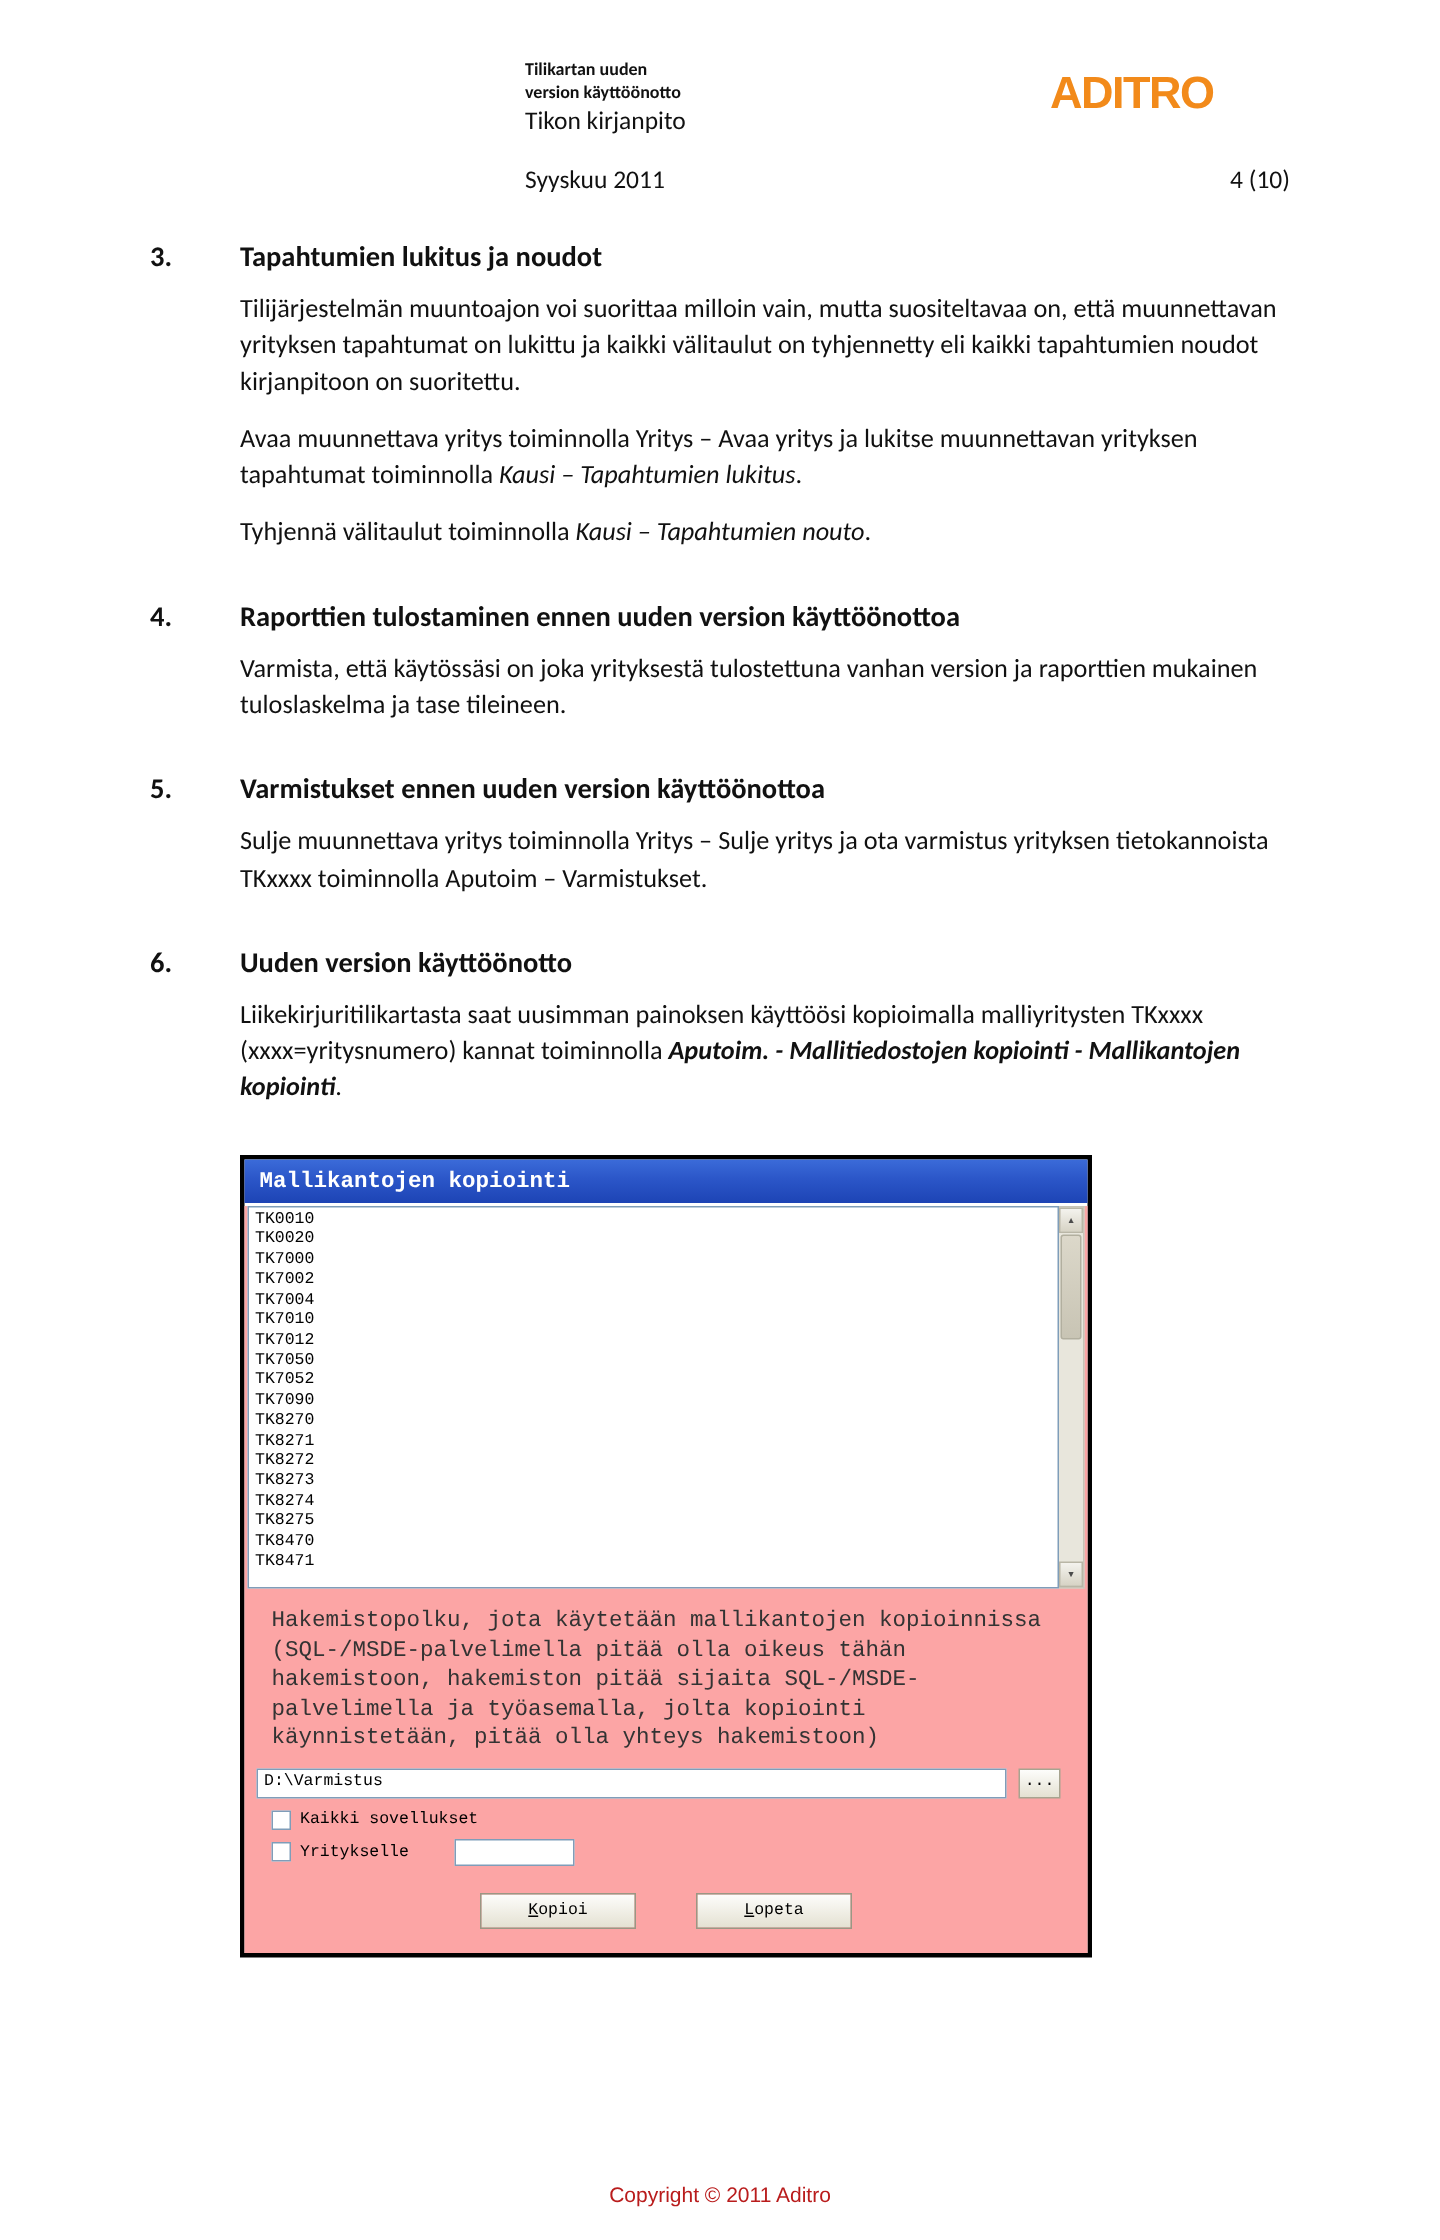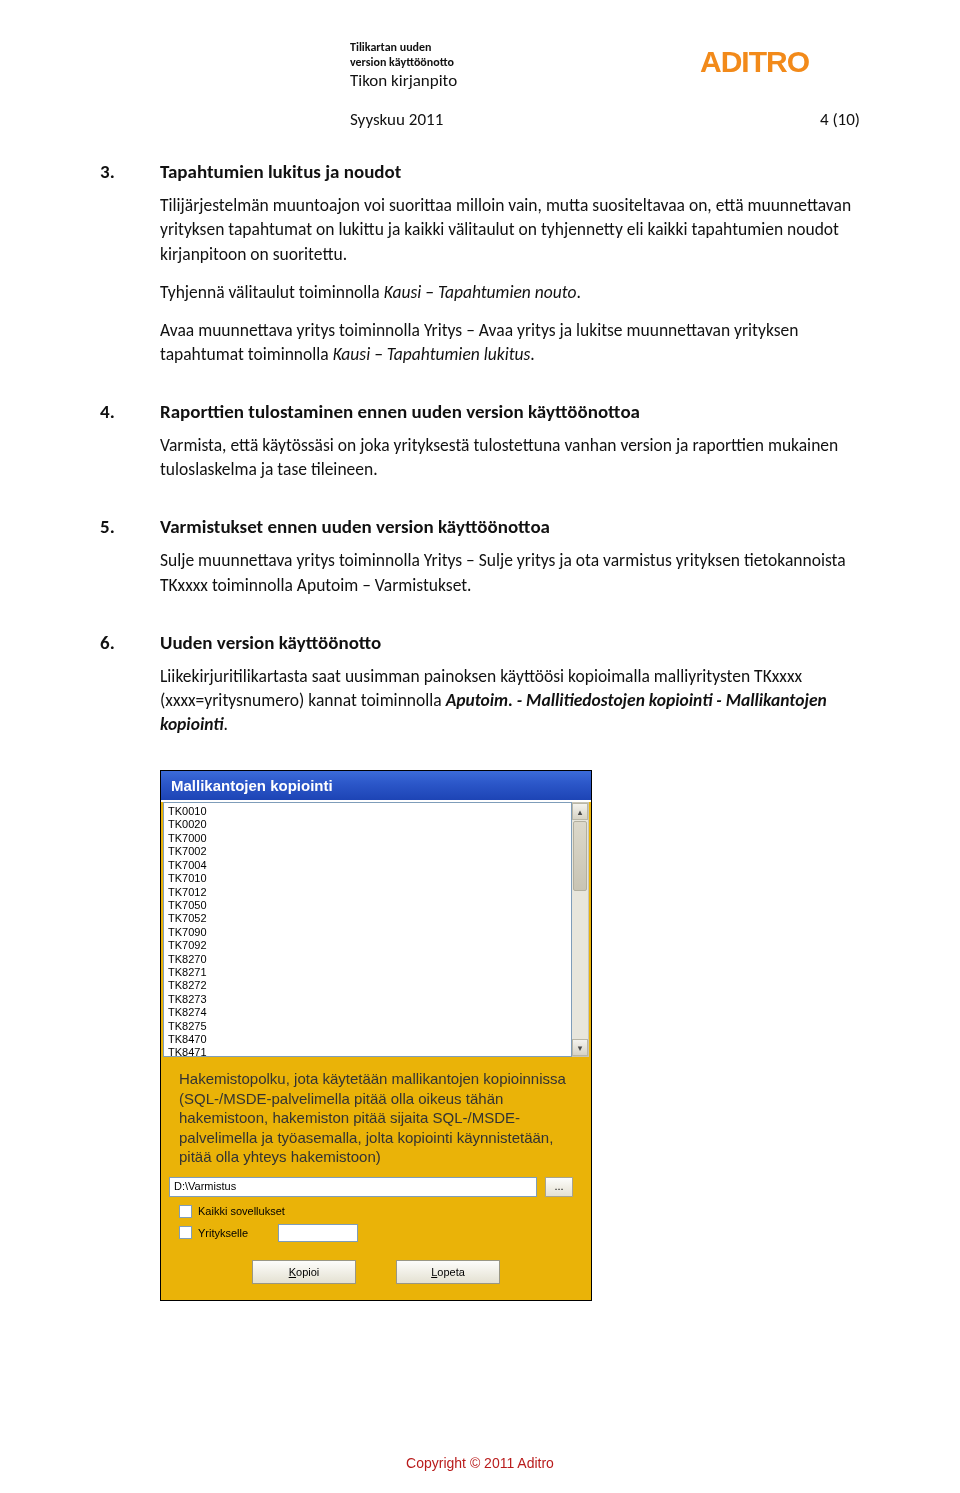--- a/index.html
+++ b/index.html
@@ -58,36 +58,36 @@
     font-size: 17.5px;
     line-height: 1.38;
     padding-left: 60px;
   }
   .sec-body p { margin-bottom: 14px; }
   .italic { font-style: italic; }
   .bolditalic { font-style: italic; font-weight: bold; }
 
   
   .dlg {
-    width: 432px;
+    width: 568px;
     margin-left: 60px;
-    border: 1px solid #000000;
-    font-family: Liberation Sans, sans-serif;
+    border: 3px solid #000000;
+    font-family: Liberation Mono, monospace;
     font-size: 11px;
     color: #000;
   }
   .dlg-title {
     background: linear-gradient(to bottom, #3b6bd9 0%, #2b56c8 45%, #1d44b5 100%);
     color: #fff;
     font-weight: bold;
     font-size: 15px;
     padding: 6px 10px;
   }
   .dlg-body {
-    background: #eab308;
+    background: #fca5a5;
     padding: 0;
   }
   .listbox-wrap {
     display: flex;
     margin: 2px 2px 12px 2px;
   }
   .listbox {
     background: #fff;
     border: 1px solid #7f9db9;
     height: 255px;
@@ -222,22 +222,22 @@
   </div>
 
   <div id="sections">
       <div class="section">
         <div class="sec-head">
           <span class="sec-num">3.</span>
           <span>Tapahtumien lukitus ja noudot</span>
         </div>
         <div class="sec-body">
           <p>Tilijärjestelmän muuntoajon voi suorittaa milloin vain, mutta suositeltavaa on, että muunnettavan yrityksen tapahtumat on lukittu ja  kaikki välitaulut on tyhjennetty eli kaikki tapahtumien noudot kirjanpitoon on suoritettu.</p>
+          <p>Avaa muunnettava yritys toiminnolla Yritys – Avaa yritys ja lukitse muunnettavan yrityksen tapahtumat toiminnolla <span class="italic">Kausi – Tapahtumien lukitus</span>.</p>
           <p>Tyhjennä välitaulut toiminnolla <span class="italic">Kausi – Tapahtumien nouto</span>.</p>
-          <p>Avaa muunnettava yritys toiminnolla Yritys – Avaa yritys ja lukitse muunnettavan yrityksen tapahtumat toiminnolla <span class="italic">Kausi – Tapahtumien lukitus</span>.</p>
         </div>
       </div>
       <div class="section">
         <div class="sec-head">
           <span class="sec-num">4.</span>
           <span>Raporttien tulostaminen ennen uuden version käyttöönottoa</span>
         </div>
         <div class="sec-body">
           <p>Varmista, että käytössäsi on joka yrityksestä tulostettuna vanhan version ja raporttien mukainen tuloslaskelma ja tase tileineen.</p>
         </div>
@@ -270,21 +270,20 @@
             <div>TK0010</div>
             <div>TK0020</div>
             <div>TK7000</div>
             <div>TK7002</div>
             <div>TK7004</div>
             <div>TK7010</div>
             <div>TK7012</div>
             <div>TK7050</div>
             <div>TK7052</div>
             <div>TK7090</div>
-            <div>TK7092</div>
             <div>TK8270</div>
             <div>TK8271</div>
             <div>TK8272</div>
             <div>TK8273</div>
             <div>TK8274</div>
             <div>TK8275</div>
             <div>TK8470</div>
             <div>TK8471</div>
           </div>
         <div class="scrollbar">

